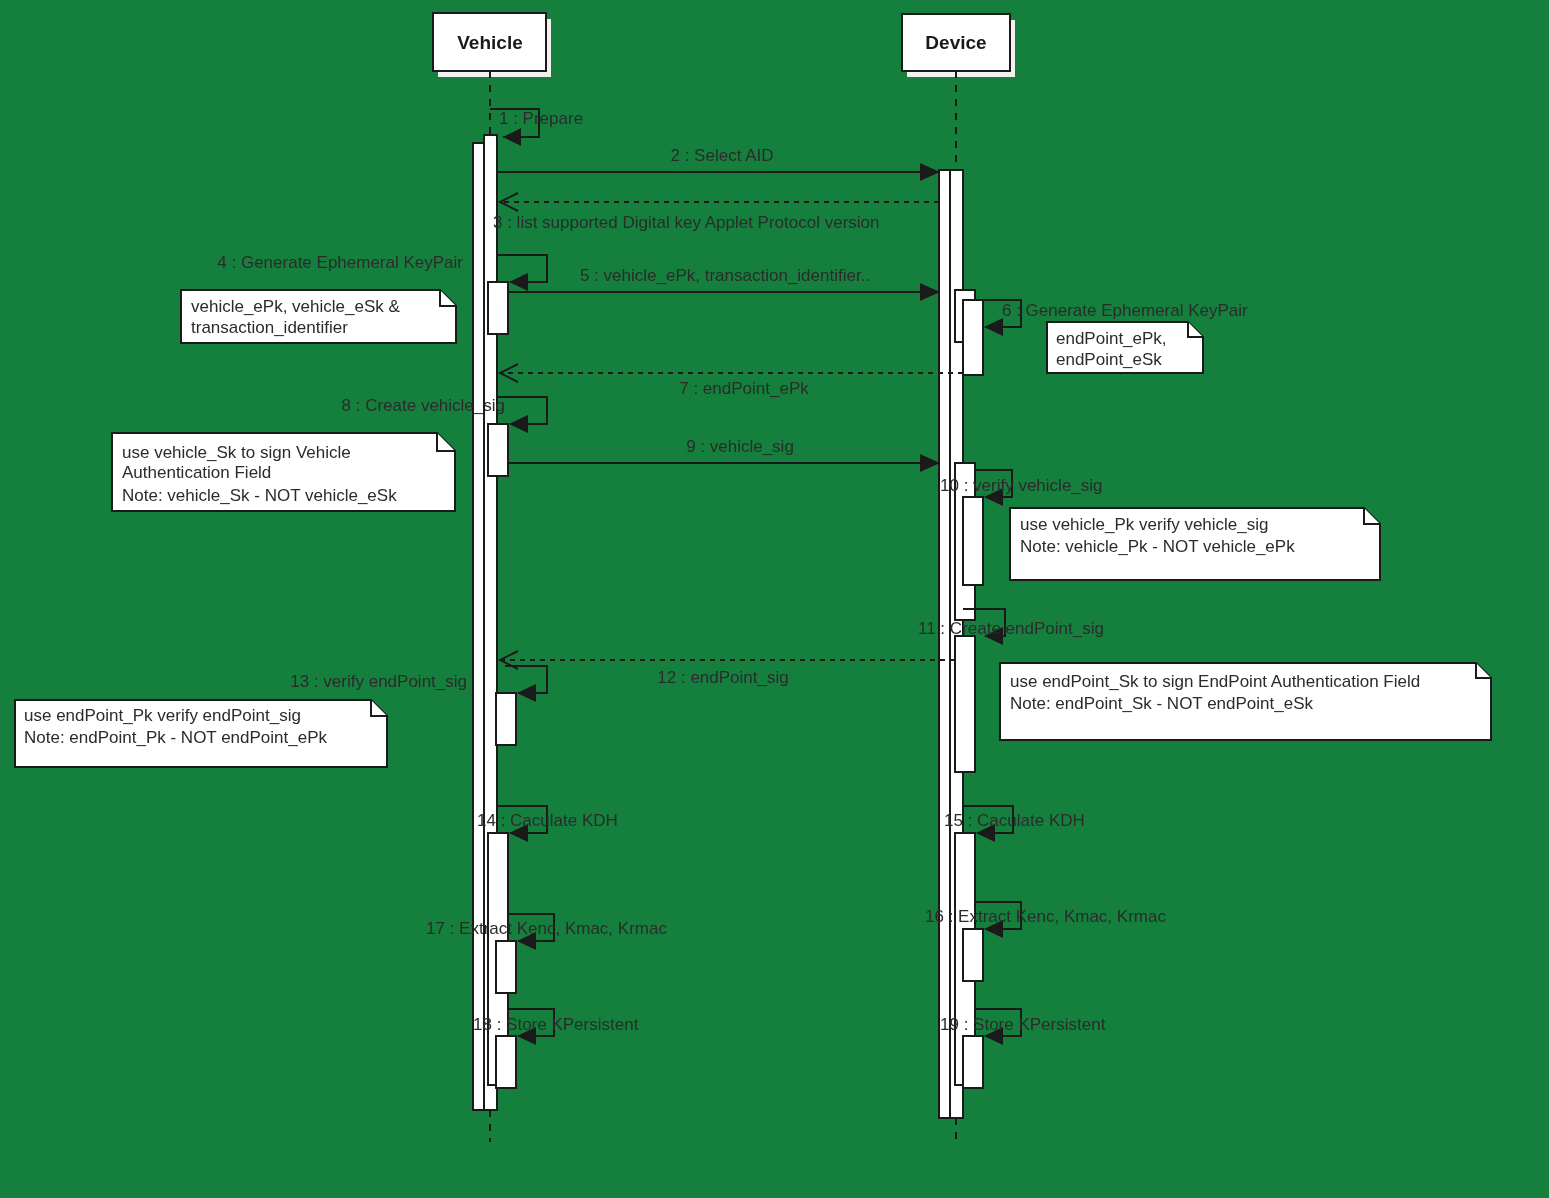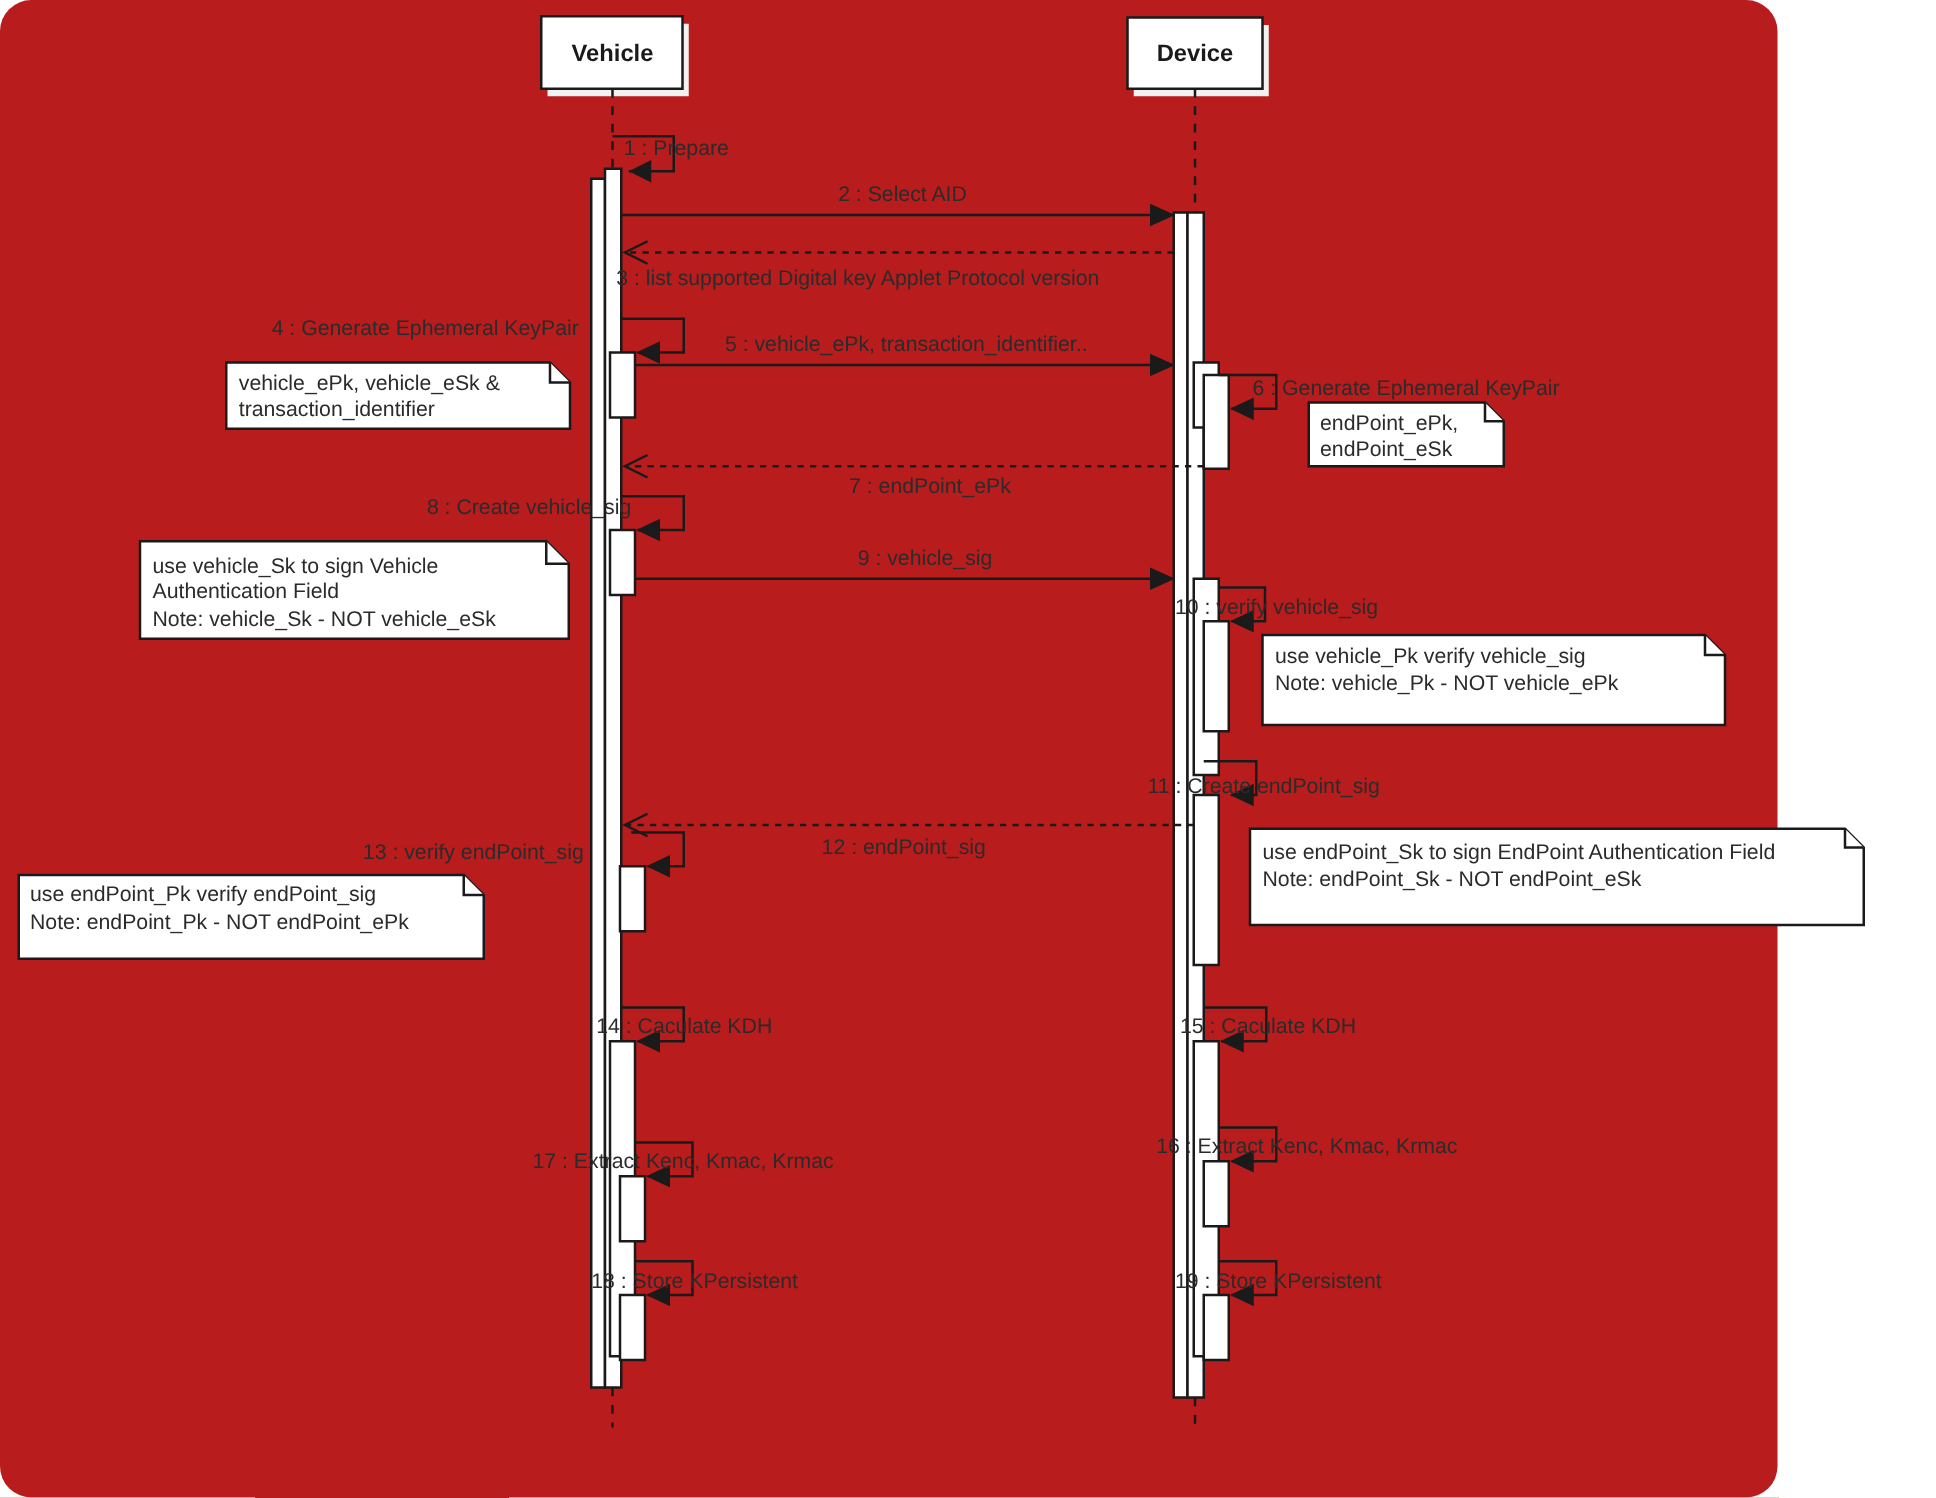--- a/index.html
+++ b/index.html
@@ -8,24 +8,23 @@
     background: #ffffff;
   }
   body {
     width: 1549px;
     height: 1198px;
     font-family: "Liberation Sans", sans-serif;
     overflow: hidden;
   }
   #diagram-root {
     position: relative;
-    width: 1422px;
+    width: 1549px;
     height: 1198px;
-    background: #b91c1c;
-    border-radius: 25px;
+    background: #15803d;
   }
   svg#seq {
     position: absolute;
     left: 0;
     top: 0;
     width: 1549px;
     height: 1198px;
   }
   .lifeline-box {
     fill: #ffffff;

